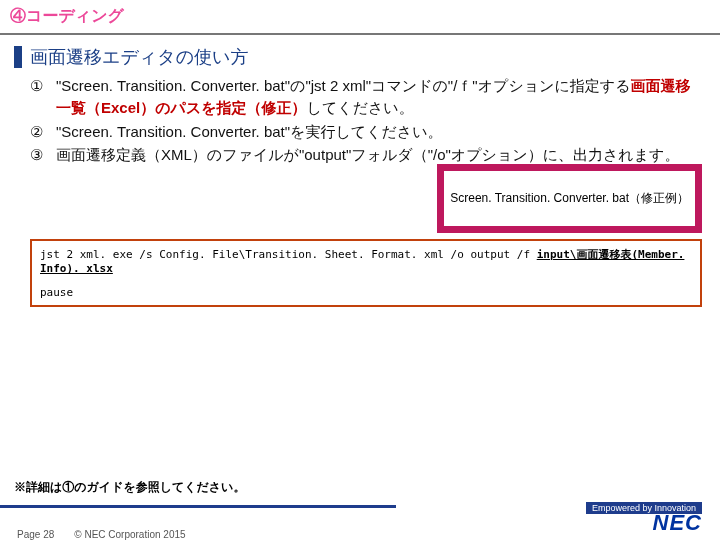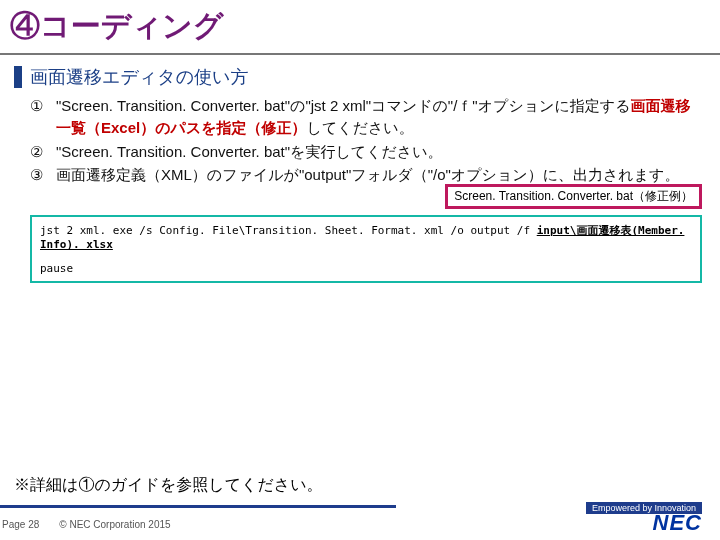--- a/index.html
+++ b/index.html
@@ -6,23 +6,23 @@
   body {
     width: 720px;
     height: 540px;
     font-family: "Meiryo", "MS PGothic", sans-serif;
     background: #fff;
     position: relative;
     overflow: hidden;
   }
   .title-row {
     padding: 6px 10px 4px 10px;
-    font-size: 30px;
+    font-size: 16px;
     font-weight: bold;
-    color: #701a75;
+    color: #ec4899;
   }
   .hr {
     border-bottom: 2px solid #777;
     margin: 2px 0 10px 0;
   }
   .sub-row {
     display: flex;
     align-items: center;
     padding: 0 10px 6px 14px;
   }
@@ -52,42 +52,42 @@
   }
   .li .txt {
     flex: 1;
   }
   .hl-red {
     color: #c00000;
     font-weight: bold;
   }
   .code-box {
     margin: 6px 18px 0 30px;
-    border: 2px solid #14b8a6;
+    border: 2px solid #c2410c;
     padding: 6px 8px;
     font-size: 11px;
     font-family: "MS Gothic", monospace;
     color: #000;
   }
   .code-box .line2 { margin-top: 11px; }
   .ul { text-decoration: underline; font-weight: bold; }
   .note {
     position: absolute;
     left: 14px;
     bottom: 44px;
-    font-size: 16px;
-    font-weight: normal;
+    font-size: 12px;
+    font-weight: bold;
   }
   .footer {
     position: absolute;
     left: 0; right: 0; bottom: 0;
     height: 32px;
     display: flex;
-    align-items: center;
-    padding: 0 2px;
+    align-items: flex-end;
+    padding: 0 17px;
     font-size: 10px;
     color: #555;
   }
   .footer-bar {
     position: absolute;
     left: 0; bottom: 32px;
     width: 100%; height: 3px;
     background: linear-gradient(to right, #1e3c8c 0 55%, #fff 55% 100%);
   }
   .nec-logo {
@@ -107,22 +107,22 @@
     font-size: 9px;
     padding: 1px 6px;
     margin-left: 45px;
   }
   .bat-label-row { text-align: right; padding-right: 18px; margin-top: -4px; }
   .bat-label-box {
     display: inline-block;
     background: #fff;
     color: #000;
     font-size: 12px;
-    padding: 1px 6px;
-    border: 3px solid #be185d;
+    padding: 19px 6px;
+    border: 7px solid #be185d;
   }
 </style>
 </head>
 <body>
 
 <div class="title-row">④コーディング</div>
 <div class="hr"></div>
 
 <div class="sub-row">
   <div class="sub-bar"></div>

